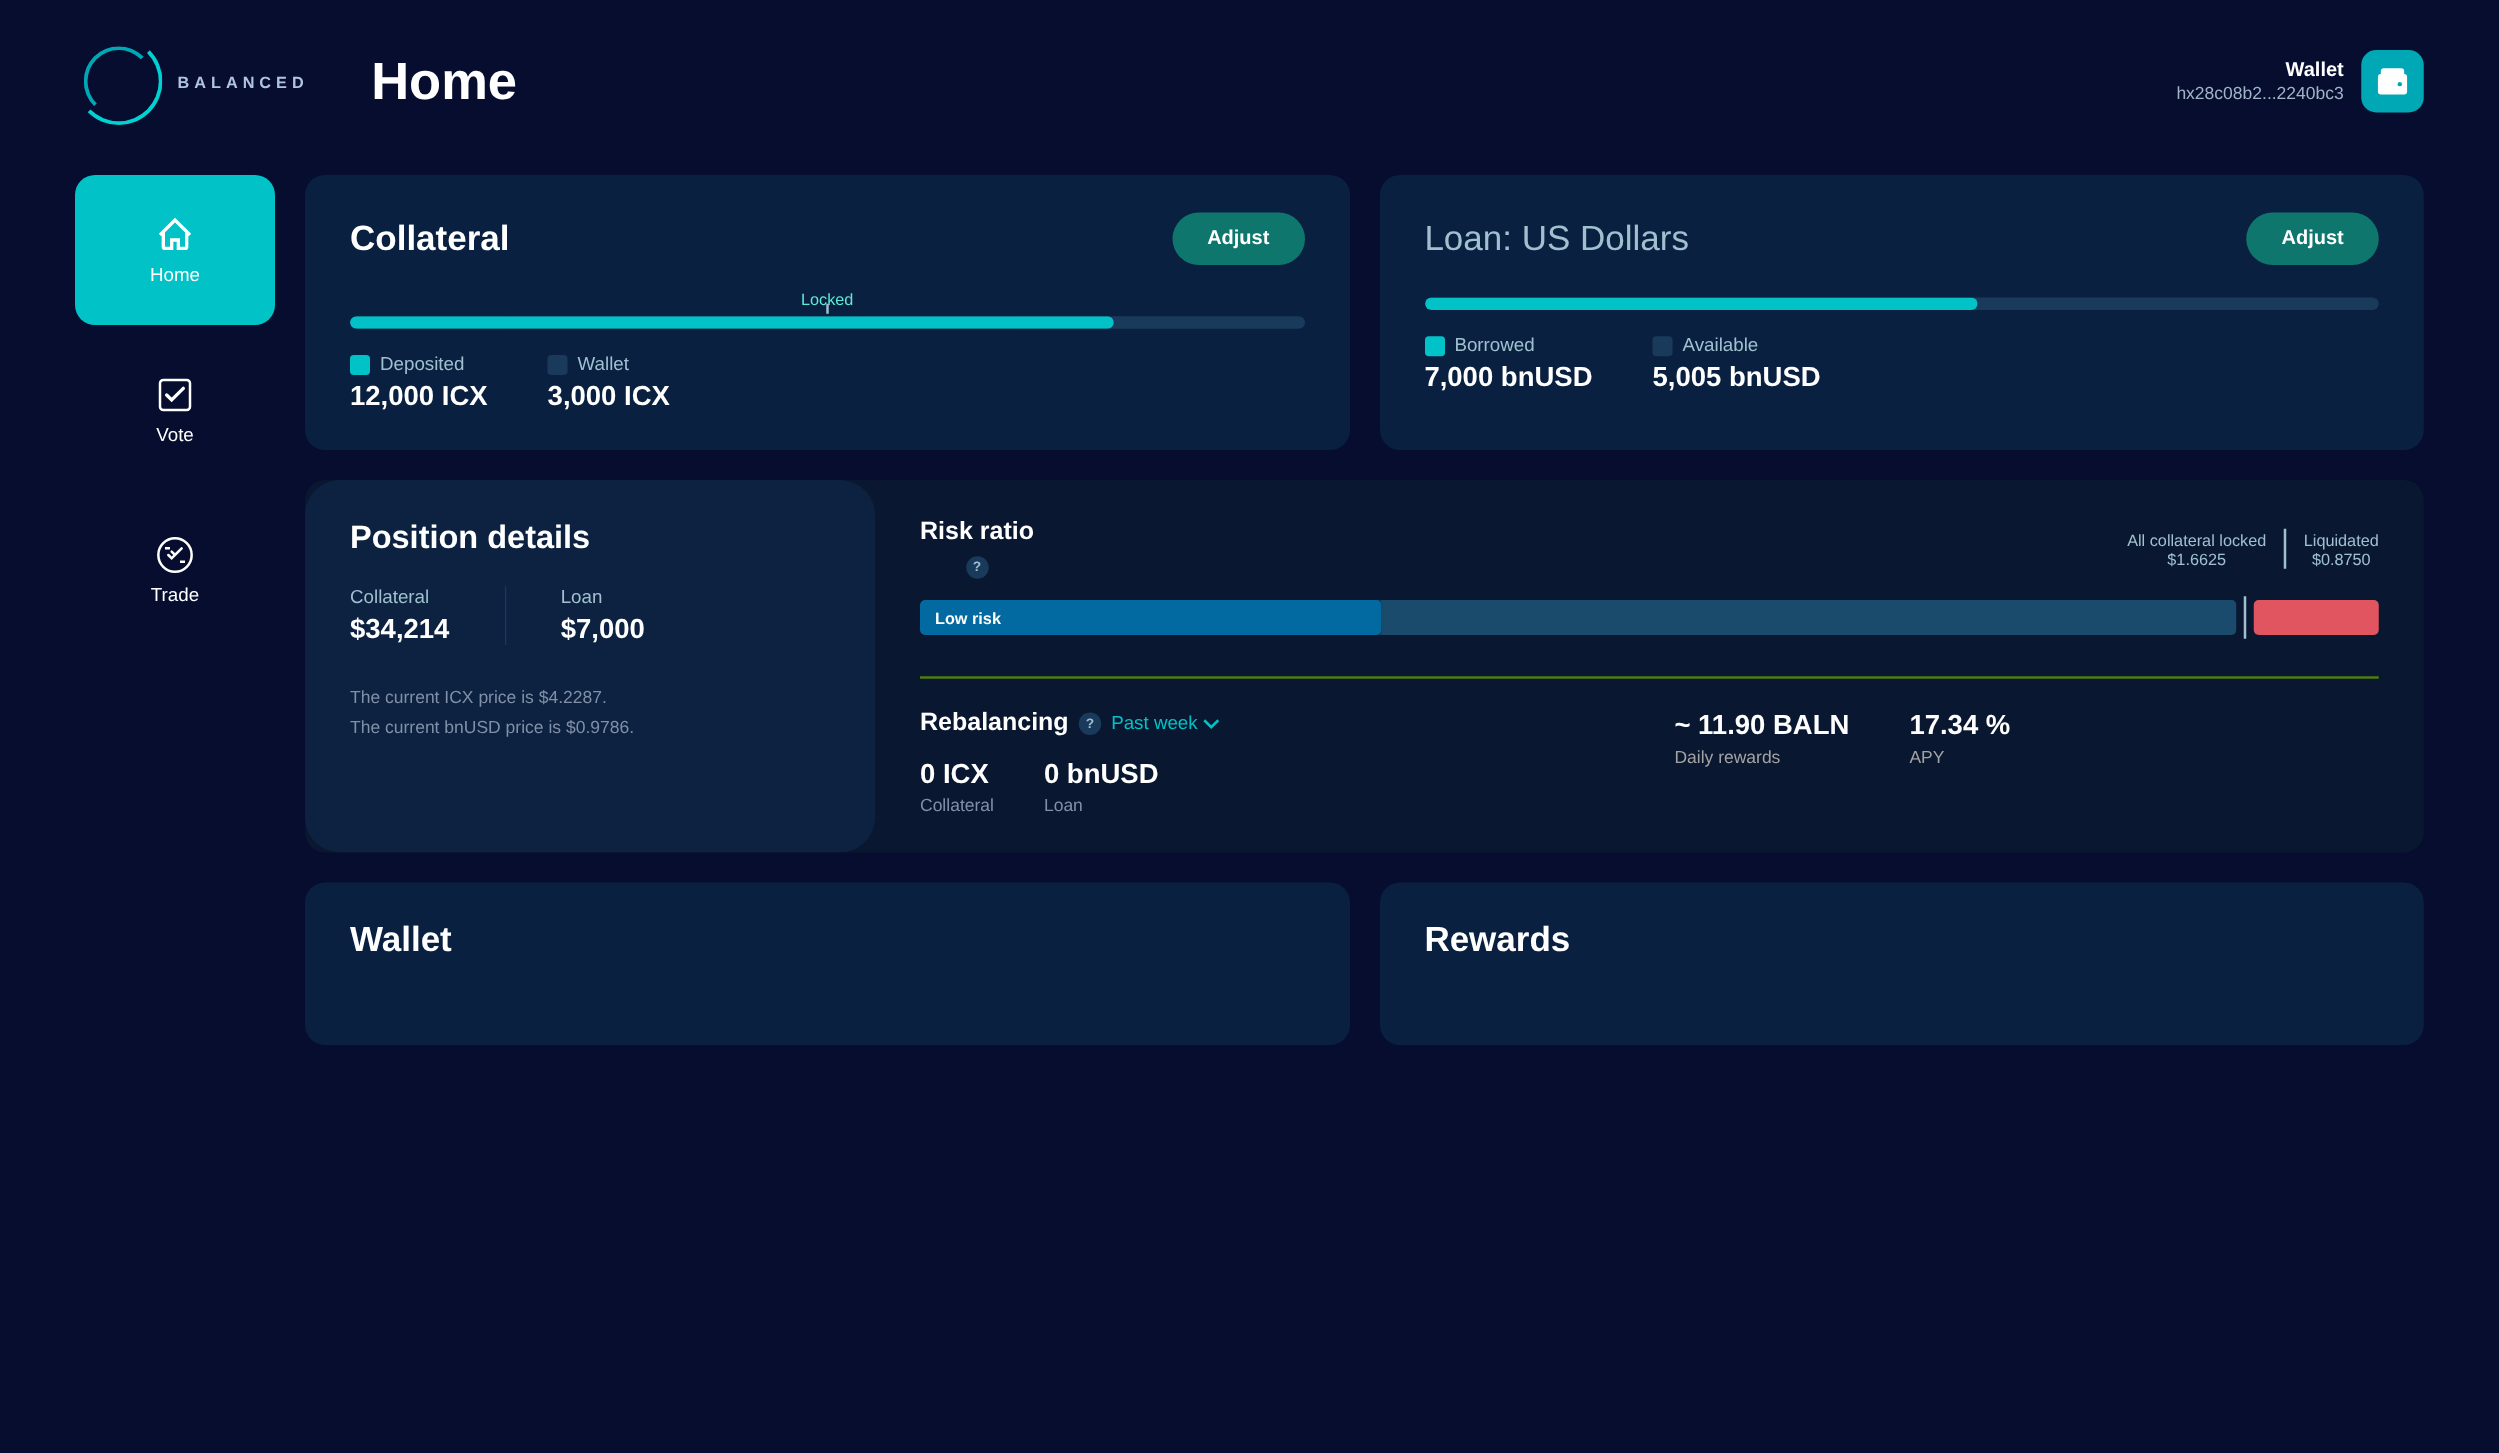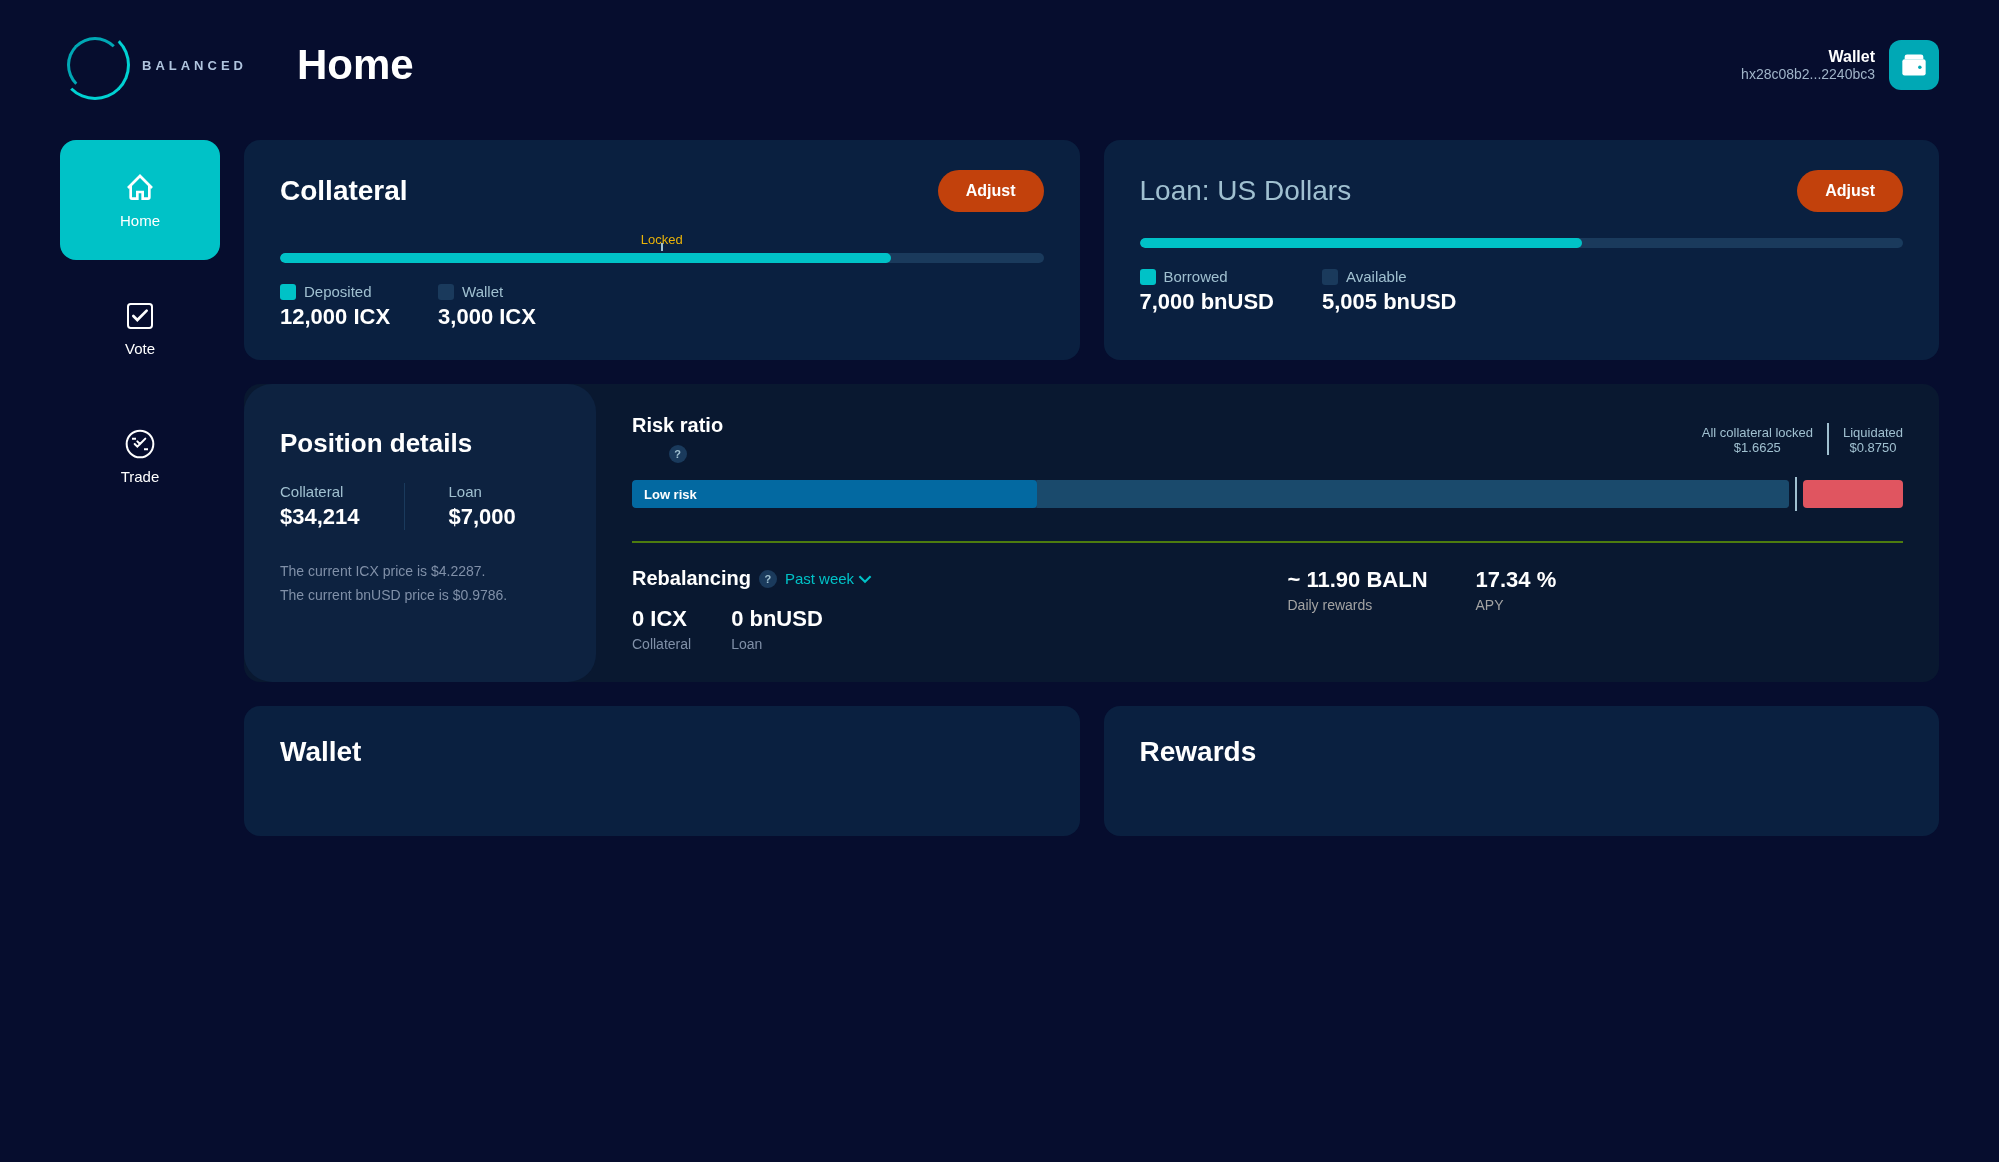--- a/index.html
+++ b/index.html
@@ -179,39 +179,39 @@
     .card-title {
       font-size: 28px;
       font-weight: 700;
     }
     .card-title span {
       font-weight: 400;
       color: #a0c0d0;
     }
 
     .adjust-btn {
-      background: #c2410c;
+      background: #0f766e;
       color: white;
       border: none;
       padding: 12px 28px;
       border-radius: 30px;
       font-size: 16px;
       font-weight: 600;
       cursor: pointer;
     }
 
     
     .progress-container {
       margin-bottom: 20px;
       position: relative;
     }
     .progress-label {
       text-align: center;
       font-size: 13px;
-      color: #eab308;
+      color: #5eead4;
       margin-bottom: 6px;
       position: relative;
     }
     .progress-label::before {
       content: '';
       position: absolute;
       bottom: -4px;
       left: 50%;
       transform: translateX(-50%);
       width: 2px;
@@ -267,22 +267,22 @@
     .bottom-section {
       display: flex;
       gap: 0;
       background: #091830;
       border-radius: 16px;
       overflow: hidden;
     }
 
     .position-details {
       background: #0d2240;
-      padding: 44px 36px;
-      width: 352px;
+      padding: 30px 36px;
+      width: 456px;
       flex-shrink: 0;
       border-radius: 28px;
     }
     .position-title {
       font-size: 26px;
       font-weight: 700;
       margin-bottom: 24px;
     }
     .position-stats {
       display: flex;

